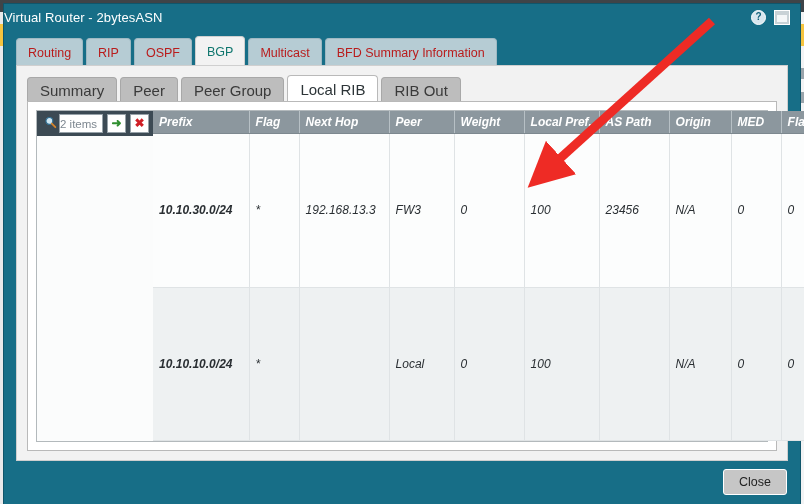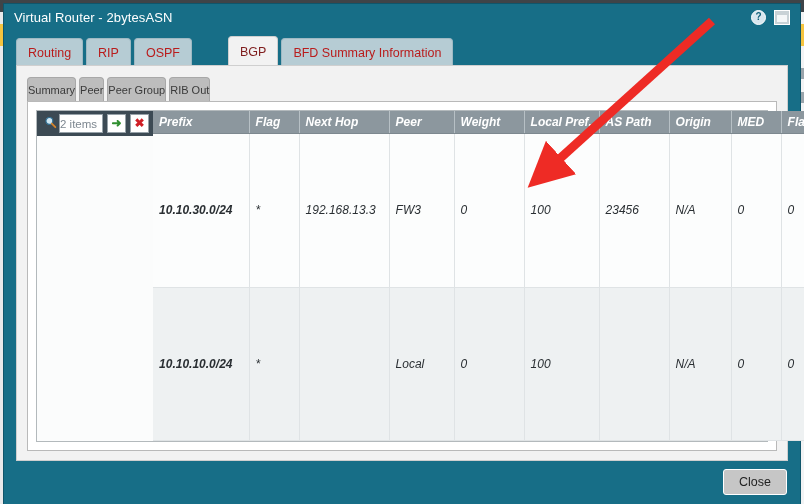--- a/index.html
+++ b/index.html
@@ -75,21 +75,21 @@
     box-shadow: 0 0 0 1px #10556a;
   }
 
   .titlebar {
     position: absolute;
     left: 0; top: 0;
     width: 796px; height: 29px;
   }
   .title-text {
     position: absolute;
-    left: 10px; top: 6px;
+    left: 0; top: 6px;
     color: #ffffff;
     font-size: 13px;
     letter-spacing: 0.1px;
     white-space: nowrap;
   }
   .title-icons {
     position: absolute;
     right: 10px; top: 6px;
     display: flex;
     gap: 8px;
@@ -142,25 +142,24 @@
     font-size: 12.5px;
     border-radius: 4px 4px 0 0;
     border: 1px solid #9fb9c3;
     border-bottom: none;
     box-sizing: border-box;
     cursor: pointer;
     white-space: nowrap;
   }
   .tab.active {
     background: #f2f2f2;
-    color: #7f1d1d;
+    color: #0f766e;
     border-color: #cfcfcf;
     height: 30px;
     line-height: 30px;
-    margin-left: 33px;
   }
 
   
   .body-panel {
     position: absolute;
     left: 12px; top: 61px;
     width: 772px; height: 396px;
     background: #f2f2f2;
     border: 1px solid #cfcfcf;
     box-sizing: border-box;
@@ -170,25 +169,25 @@
   .subtabrow {
     position: absolute;
     left: 10px; top: 9px;
     display: flex;
     align-items: flex-end;
     height: 27px;
   }
   .subtab {
     height: 25px;
     line-height: 25px;
-    padding: 0 0;
+    padding: 0 12px;
     margin-right: 3px;
     background: #bdbdbd;
     color: #3a3a3a;
-    font-size: 11px;
+    font-size: 15px;
     border-radius: 4px 4px 0 0;
     border: 1px solid #a8a8a8;
     border-bottom: none;
     box-sizing: border-box;
     cursor: pointer;
     white-space: nowrap;
     margin-top: 24px;
   }
   .subtab.active {
     background: #ffffff;
@@ -363,29 +362,31 @@
         <div class="icon-help">?</div>
         <div class="icon-restore"></div>
       </div>
     </div>
 
     <div class="tabrow">
       <div class="tab">Routing</div>
       <div class="tab">RIP</div>
       <div class="tab">OSPF</div>
       <div class="tab active">BGP</div>
+      <div class="tab">Multicast</div>
       <div class="tab">BFD Summary Information</div>
     </div>
 
     <div class="body-panel">
 
       <div class="subtabrow">
         <div class="subtab">Summary</div>
         <div class="subtab">Peer</div>
         <div class="subtab">Peer Group</div>
+        <div class="subtab active">Local RIB</div>
         <div class="subtab">RIB Out</div>
       </div>
 
       <div class="content-pane">
         <div class="grid">
 
           <div class="grid-toolbar">
             <div class="search-icon">
               <svg width="13" height="13" viewBox="0 0 16 16" aria-hidden="true">
                 <circle cx="6.6" cy="6.1" r="4.2" fill="#cfe6f2" stroke="#2f6f93" stroke-width="1.4"></circle>

